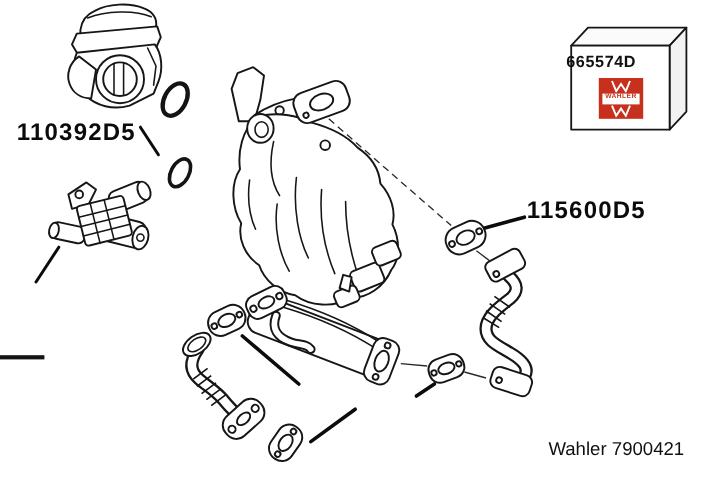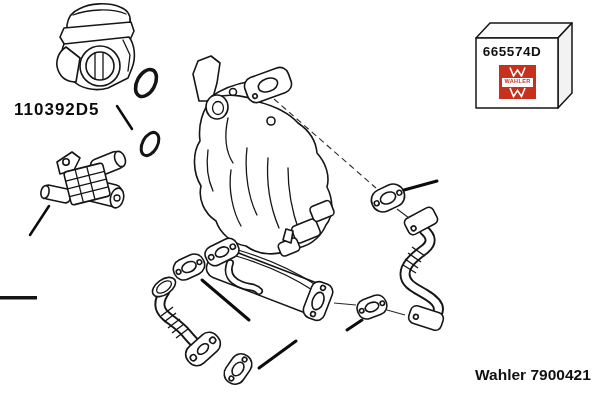--- a/index.html
+++ b/index.html
@@ -17,29 +17,29 @@
   .ring2{fill:none;stroke:#141414;stroke-width:3;}
   .tube-o{fill:none;stroke:#161616;stroke-width:11;stroke-linecap:round;}
   .tube-i{fill:none;stroke:#ffffff;stroke-width:7.2;stroke-linecap:round;}
   .tick{fill:none;stroke:#161616;stroke-width:1.4;}
   .lead{stroke:#0c0c0c;stroke-width:3;stroke-linecap:round;}
   .lead-sm{stroke:#0c0c0c;stroke-width:2.5;stroke-linecap:round;}
   .thin{stroke:#2a2a2a;stroke-width:1.1;}
   .dash{stroke:#2a2a2a;stroke-width:1.1;stroke-dasharray:6 4;}
 
   .part-label{
-    position:absolute;font-weight:bold;font-size:17px;letter-spacing:1px;
+    position:absolute;font-weight:bold;font-size:20px;letter-spacing:1px;
     color:#0b0b0b;white-space:nowrap;
   }
   .box-label{
-    position:absolute;left:480px;top:44px;width:64px;text-align:center;
+    position:absolute;left:469px;top:44px;width:64px;text-align:center;
     font-weight:bold;font-size:13.5px;letter-spacing:.5px;color:#111;white-space:nowrap;
   }
   .footer-label{
-    position:absolute;left:475px;top:366px;font-weight:bold;font-size:15.5px;
+    position:absolute;left:457px;top:366px;font-weight:normal;font-size:15.5px;
     color:#101010;white-space:nowrap;
   }
   .wahler-logo{
     position:absolute;left:499px;top:65px;width:37px;height:34px;
     background:#c6301d;display:flex;flex-direction:column;align-items:center;
     justify-content:space-between;padding:1px 0;box-sizing:border-box;
   }
   .logo-band{
     width:31px;height:9px;background:#ffffff;display:flex;align-items:center;
     justify-content:center;
@@ -221,20 +221,21 @@
       <line class="lead" x1="404" y1="190" x2="437" y2="181"></line>
       <line class="lead" x1="202" y1="280" x2="249" y2="320"></line>
       <line class="lead" x1="296" y1="341" x2="259" y2="368"></line>
       <line class="lead" x1="347" y1="330" x2="362" y2="320"></line>
     </g>
 
     <rect x="0" y="296" width="37" height="3.5" fill="#141414"></rect>
   </svg>
 
   <div class="part-label" style="left:14px;top:100px">110392D5</div>
+  <div class="part-label" style="left:439px;top:165px">115600D5</div>
 
   <div class="box-label">665574D</div>
 
   <div class="wahler-logo">
     <svg width="35" height="11" viewBox="0 0 35 11">
       <polyline points="10,1.5 13.5,10 17.5,4 21.5,10 25,1.5" fill="none" stroke="#ffffff" stroke-width="1.6"></polyline>
     </svg>
     <div class="logo-band">
       <span>WAHLER</span>
     </div>

